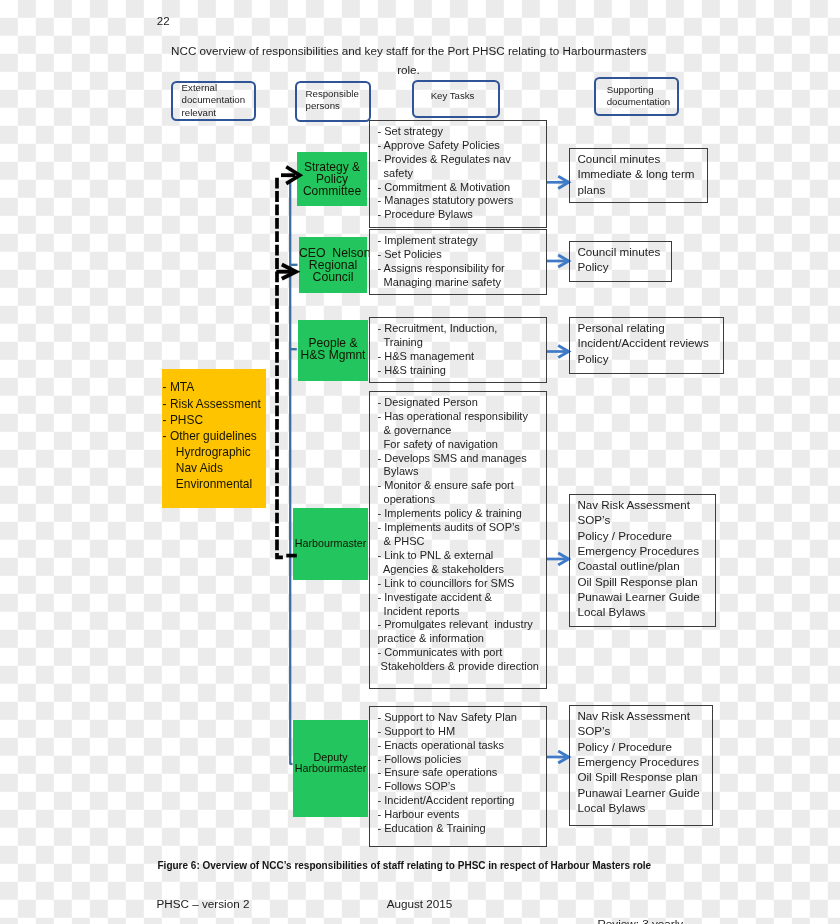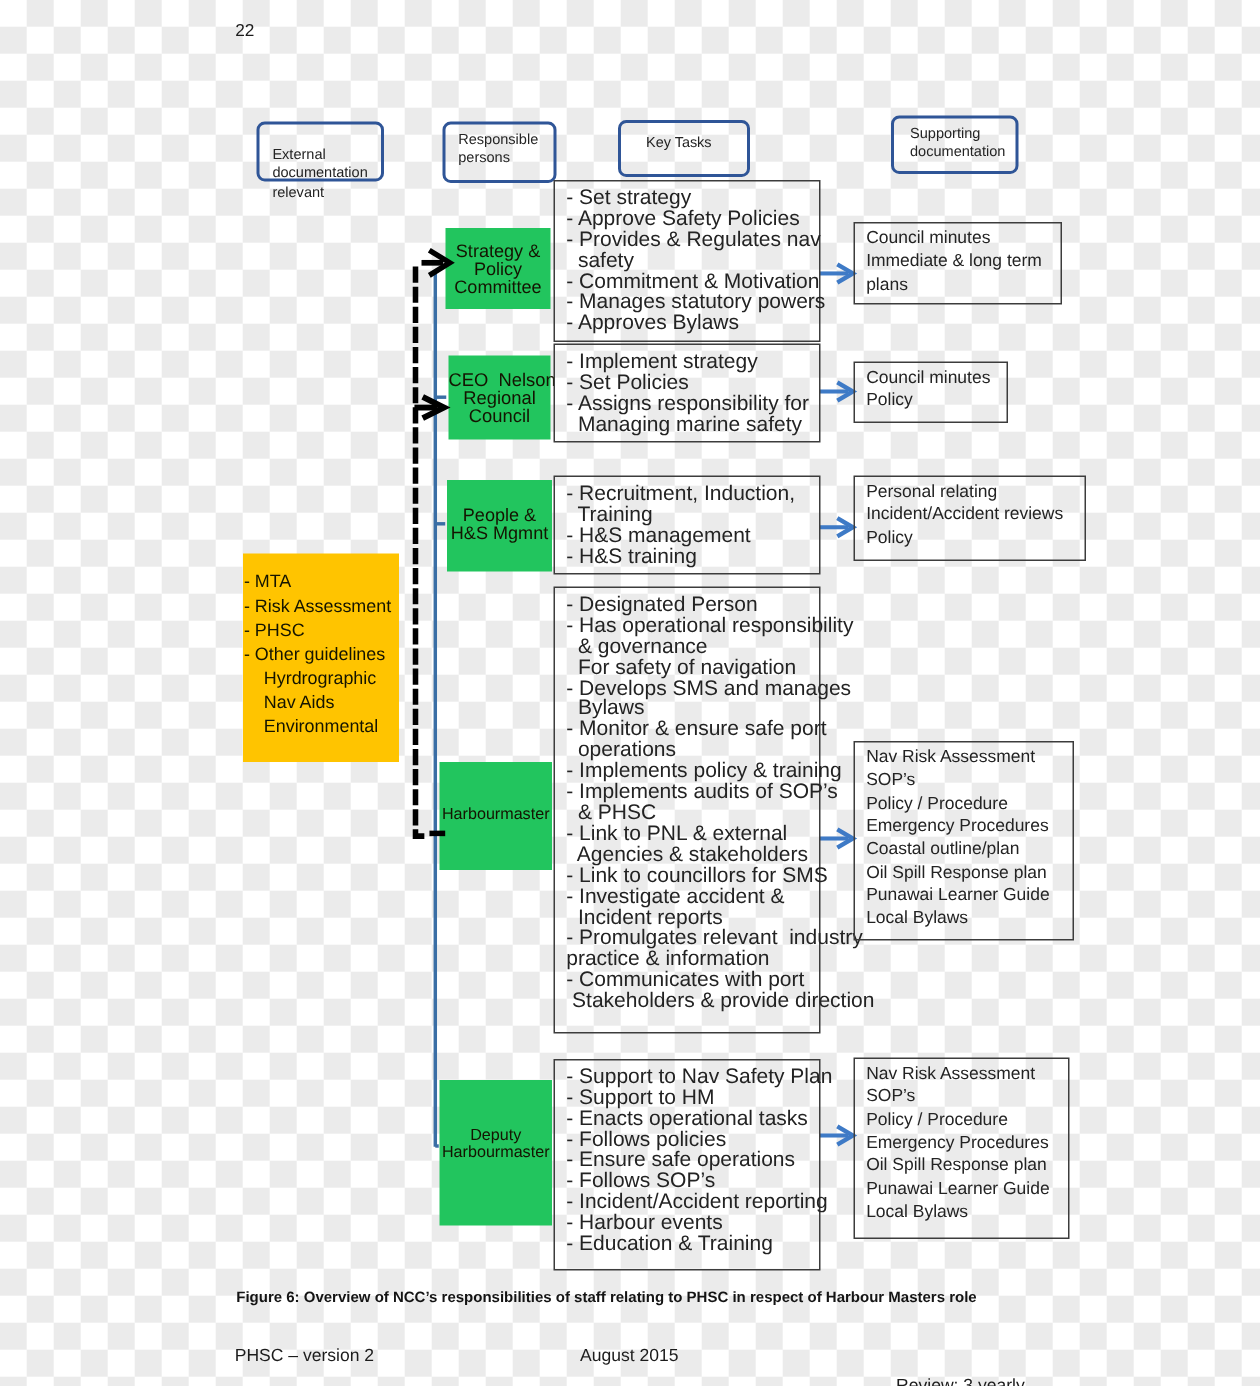--- a/index.html
+++ b/index.html
@@ -28,35 +28,35 @@
 
   
   .role{background:#22c55e;box-sizing:border-box;
         text-align:center;color:#141400;}
   .role .t{position:absolute;width:100%;left:0;white-space:pre;}
 
   
   .bx{border:1.25px solid #3c3c3c;background:transparent;box-sizing:border-box;
       color:#232323;}
   .bx .t{position:absolute;white-space:pre;}
-  .tasks .t{font-size:14px;line-height:13.9px;}
+  .tasks .t{font-size:11px;line-height:13.9px;}
   .docs .t{font-size:11.65px;line-height:15.35px;}
 
   
   #caption{left:157.5px;top:860px;font-size:10px;font-weight:bold;color:#141414;}
   .foot{font-size:11.7px;color:#1c1c1c;}
 </style>
 </head>
 <body>
 
 <div class="abs" id="page-number">22</div>
-<div class="abs" id="doc-title"></div>
+<div class="abs" id="doc-title"><div>NCC overview of responsibilities and key staff for the Port PHSC relating to Harbourmasters</div><div>role.</div></div>
 
 <div class="abs hdr" style="left:171.1px;top:80.7px;width:85.1px;height:40.7px;">
-  <div class="t" style="left:8.5px;top:-0.5px;margin-top:16px;"><div>External</div><div>documentation</div><div>relevant</div></div>
+  <div class="t" style="left:8.5px;top:-0.5px;"><div>External</div><div>documentation</div><div>relevant</div></div>
 </div>
 <div class="abs hdr" style="left:295px;top:80.9px;width:76.1px;height:40.8px;">
   <div class="t" style="left:8.5px;top:5.1px;line-height:11.6px;"><div>Responsible</div><div>persons</div></div>
 </div>
 <div class="abs hdr" style="left:411.8px;top:79.7px;width:87.9px;height:38.4px;">
   <div class="t" style="left:16.9px;top:8.4px;font-size:9.65px;"><div>Key Tasks</div></div>
 </div>
 <div class="abs hdr" style="left:593.8px;top:76.8px;width:85px;height:39px;">
   <div class="t" style="left:10.9px;top:5.6px;line-height:11.8px;"><div>Supporting</div><div>documentation</div></div>
 </div>
@@ -116,21 +116,21 @@
     <path d="M546.3,559.00 L565.6,559.00" stroke="#3E7AC6" stroke-width="2.7" fill="none"></path>
     <path d="M558.2,552.90 L568.6,559.00 L558.2,565.10" stroke="#3E7AC6" stroke-width="2.9" fill="none" stroke-linejoin="miter"></path>
   </g>
   <g>
     <path d="M546.3,757.00 L565.6,757.00" stroke="#3E7AC6" stroke-width="2.7" fill="none"></path>
     <path d="M558.2,750.90 L568.6,757.00 L558.2,763.10" stroke="#3E7AC6" stroke-width="2.9" fill="none" stroke-linejoin="miter"></path>
   </g>
 </svg>
 
 <div class="abs bx tasks" style="left:369px;top:119.8px;width:177.5px;height:108.2px;">
-  <div class="t" style="left:7.5px;top:4.15px;"><div class="ln">- Set strategy</div><div class="ln">- Approve Safety Policies</div><div class="ln">- Provides &amp; Regulates nav</div><div class="ln">  safety</div><div class="ln">- Commitment &amp; Motivation</div><div class="ln">- Manages statutory powers</div><div class="ln">- Approves Bylaws</div></div>
+  <div class="t" style="left:7.5px;top:4.15px;"><div class="ln">- Set strategy</div><div class="ln">- Approve Safety Policies</div><div class="ln">- Provides &amp; Regulates nav</div><div class="ln">  safety</div><div class="ln">- Commitment &amp; Motivation</div><div class="ln">- Manages statutory powers</div><div class="ln">- Procedure Bylaws</div></div>
 </div>
 <div class="abs bx tasks" style="left:369px;top:229.2px;width:177.5px;height:65.8px;">
   <div class="t" style="left:7.5px;top:4.15px;"><div class="ln">- Implement strategy</div><div class="ln">- Set Policies</div><div class="ln">- Assigns responsibility for</div><div class="ln">  Managing marine safety</div></div>
 </div>
 <div class="abs bx tasks" style="left:369px;top:317px;width:177.5px;height:66px;">
   <div class="t" style="left:7.5px;top:4.15px;"><div class="ln">- Recruitment, Induction,</div><div class="ln">  Training</div><div class="ln">- H&amp;S management</div><div class="ln">- H&amp;S training</div></div>
 </div>
 <div class="abs bx tasks" style="left:369px;top:390.8px;width:177.5px;height:298.2px;">
   <div class="t" style="left:7.5px;top:4.15px;"><div class="ln">- Designated Person</div><div class="ln">- Has operational responsibility</div><div class="ln">  &amp; governance</div><div class="ln">  For safety of navigation</div><div class="ln">- Develops SMS and manages</div><div class="ln">  Bylaws</div><div class="ln">- Monitor &amp; ensure safe port</div><div class="ln">  operations</div><div class="ln">- Implements policy &amp; training</div><div class="ln">- Implements audits of SOP’s</div><div class="ln">  &amp; PHSC</div><div class="ln">- Link to PNL &amp; external</div><div class="ln">  Agencies &amp; stakeholders</div><div class="ln">- Link to councillors for SMS</div><div class="ln">- Investigate accident &amp;</div><div class="ln">  Incident reports</div><div class="ln">- Promulgates relevant  industry</div><div class="ln">practice &amp; information</div><div class="ln">- Communicates with port</div><div class="ln"> Stakeholders &amp; provide direction</div></div>
 </div>

